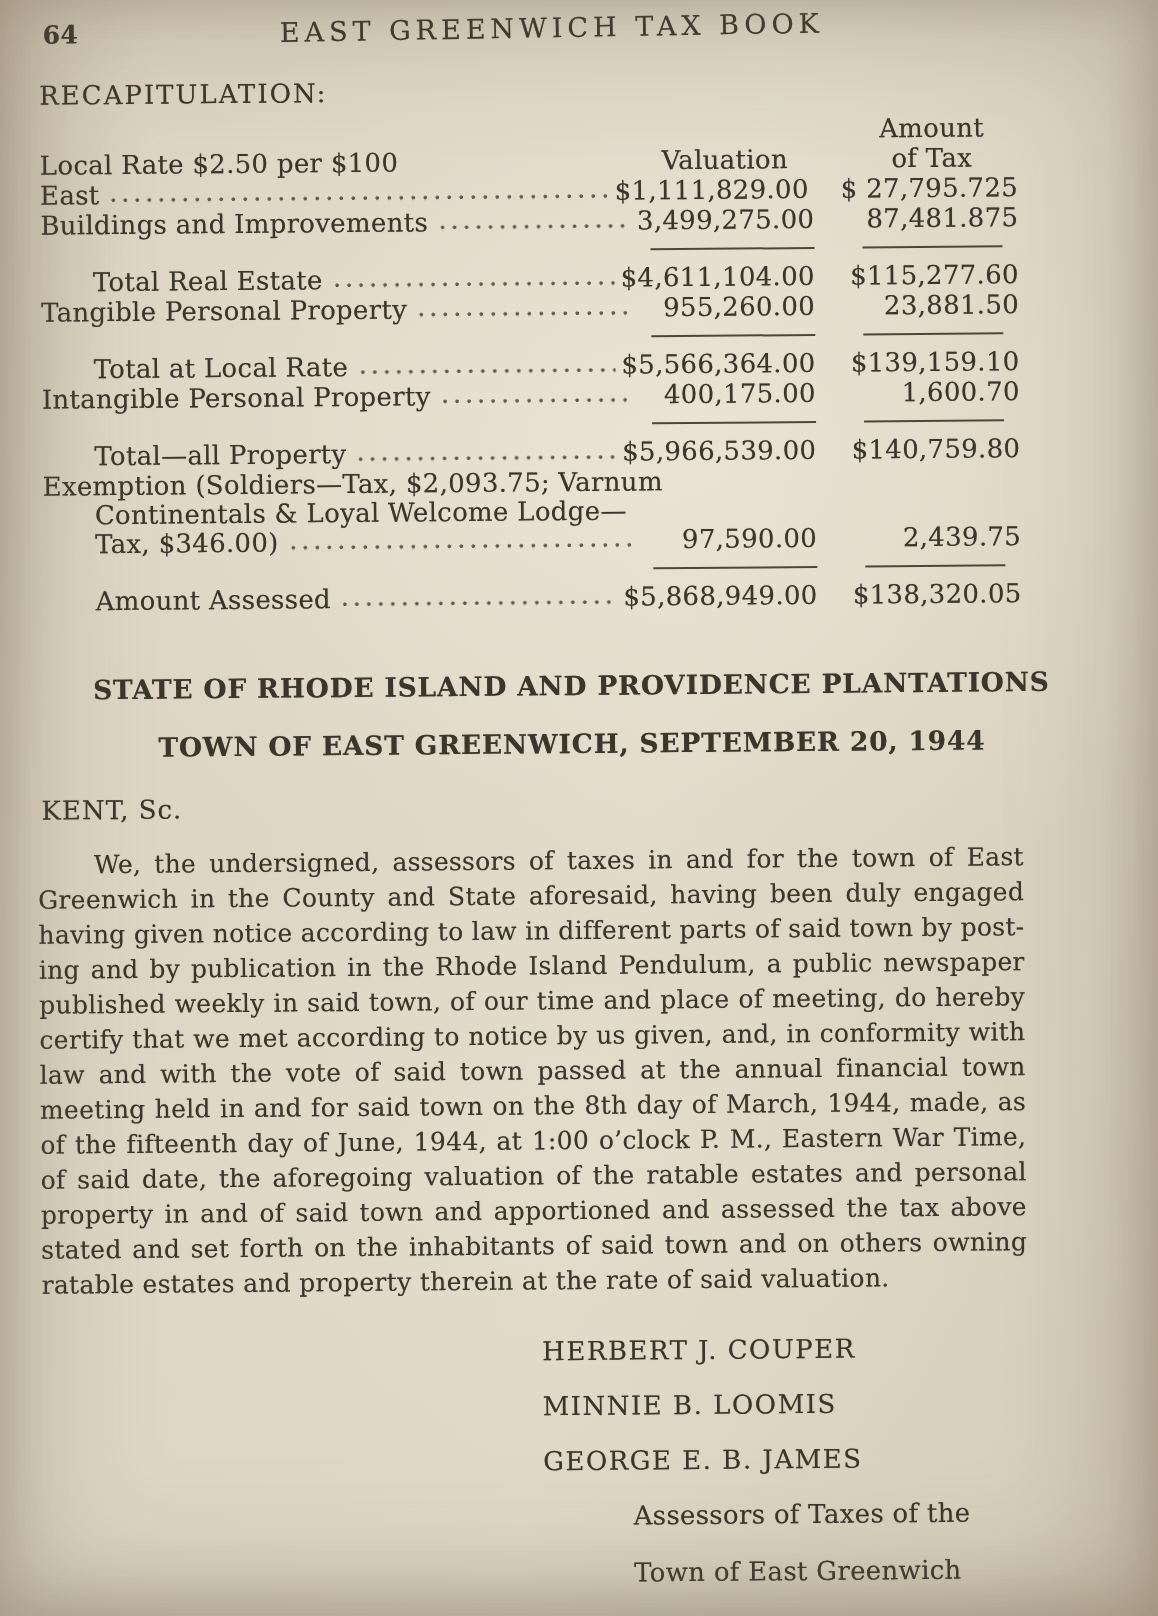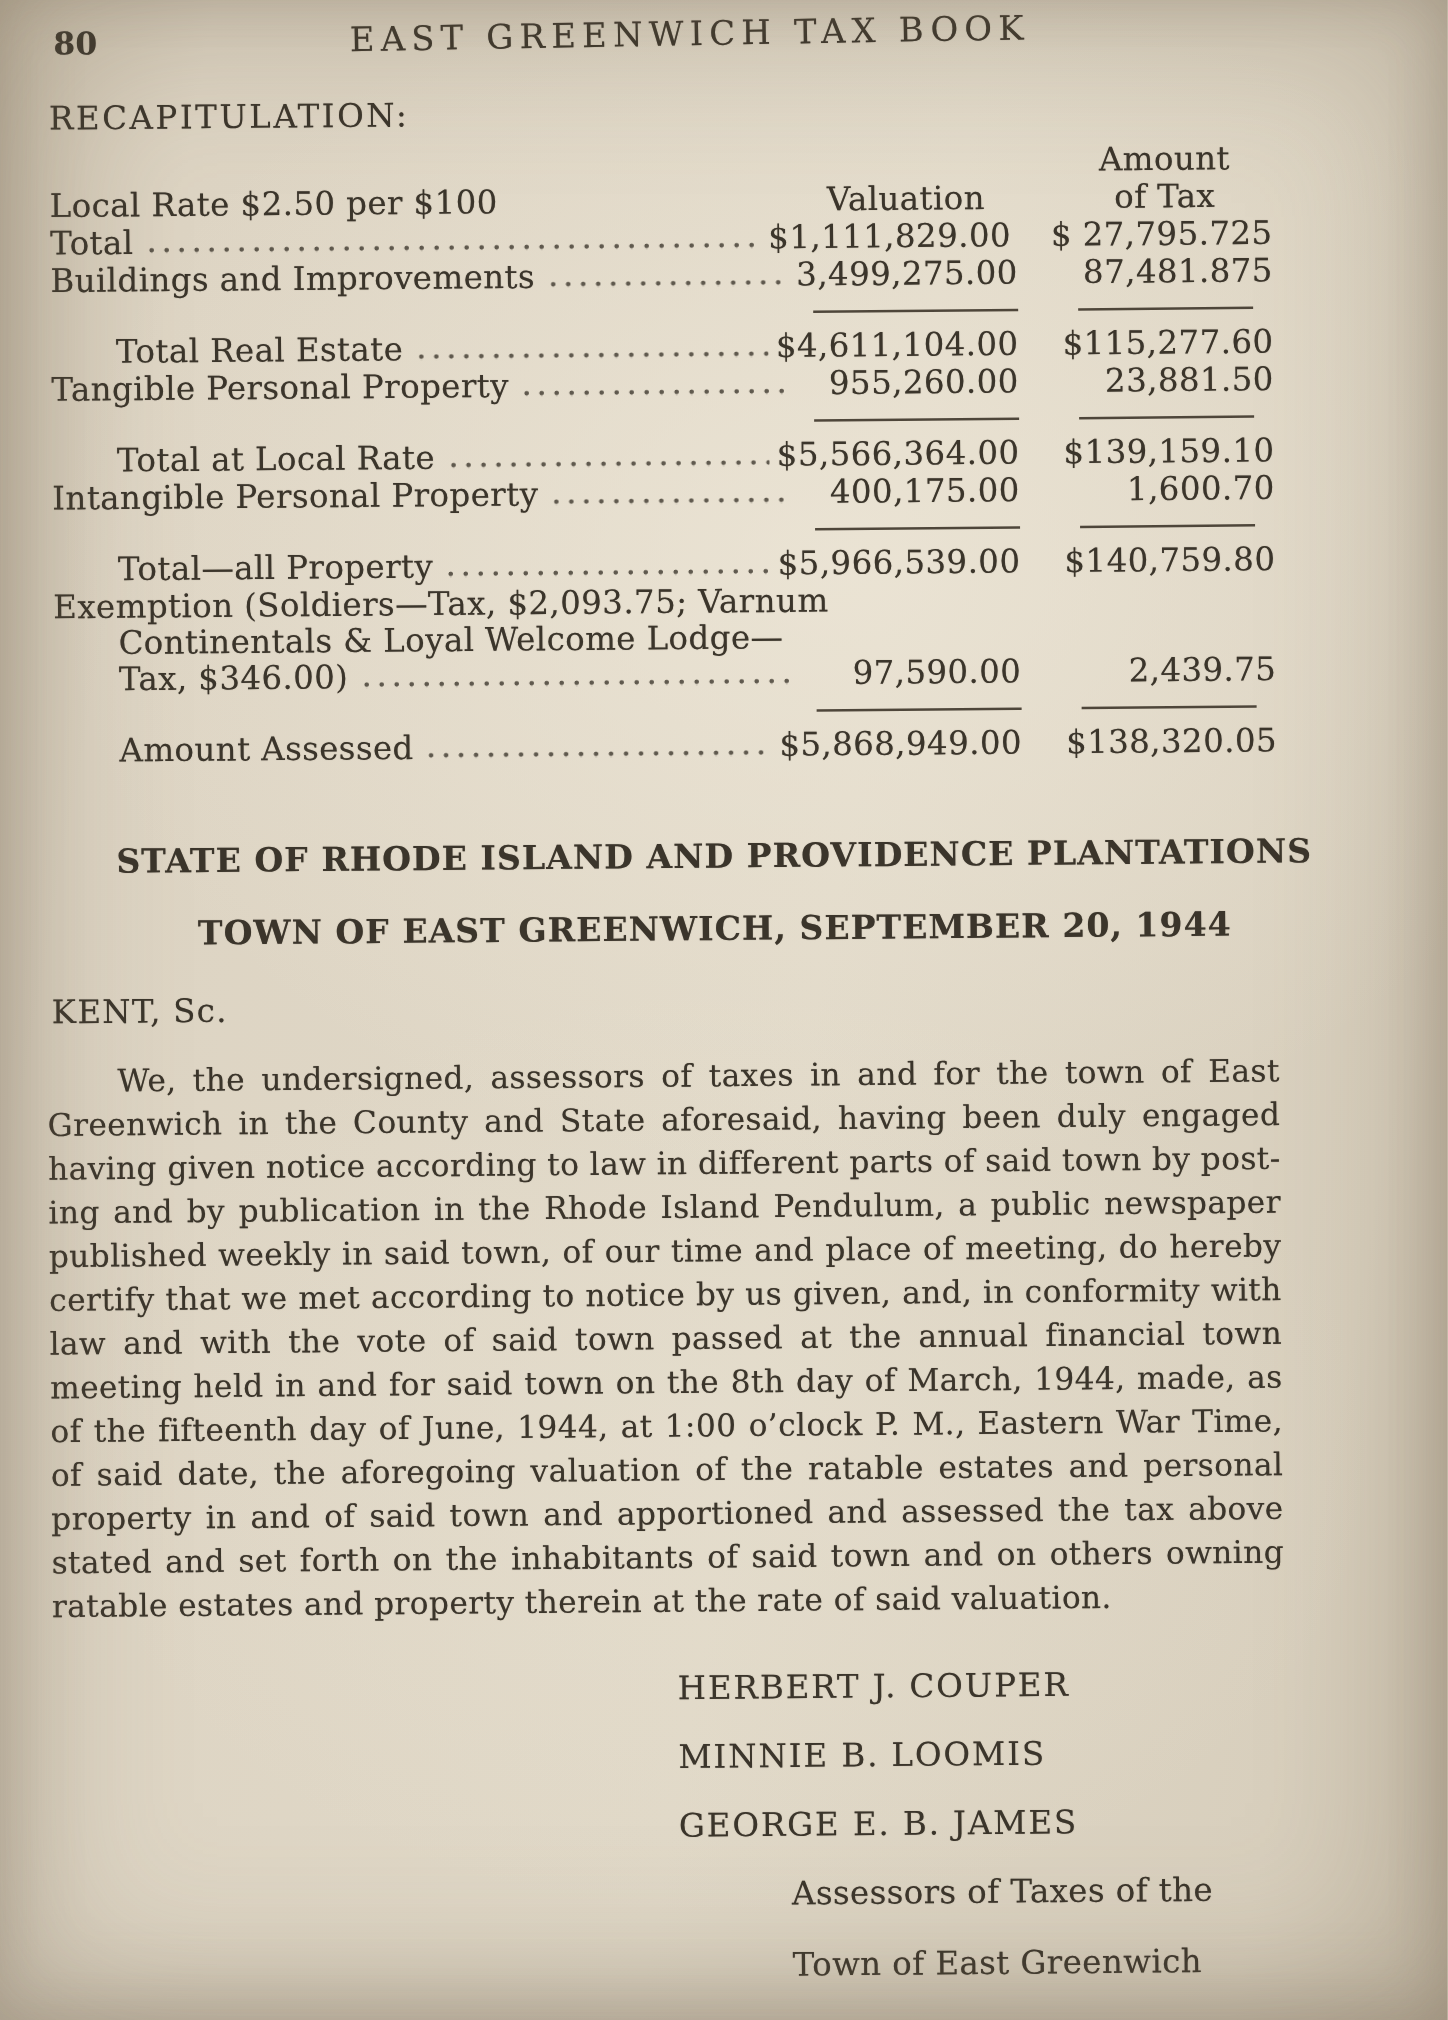--- a/index.html
+++ b/index.html
@@ -75,21 +75,21 @@
   .roleline{height:30px;margin-bottom:27px;font-size:26px;white-space:nowrap;}
 </style>
 </head>
 <body>
 
 <div class="paper"></div>
 
 <div class="content">
 
   <div class="pghead">
-    <span class="pgnum">80</span>
+    <span class="pgnum">64</span>
     <span class="booktitle">EAST GREENWICH TAX BOOK</span>
   </div>
 
   <div class="recap-head">RECAPITULATION:</div>
 
   <div class="taxtable">
 
     <div class="trow hrow">
       <span class="sp"></span>
       <span class="cell-val"></span>
@@ -97,21 +97,21 @@
     </div>
 
     <div class="trow hrow">
       <span class="tlabel">Local Rate $2.50 per $100</span>
       <span class="sp"></span>
       <span class="cell-val center">Valuation</span>
       <span class="cell-tax center">of Tax</span>
     </div>
 
     <div class="trow">
-      <span class="tlabel">Total</span>
+      <span class="tlabel">East</span>
       <span class="leader"></span>
       <span class="cell-val">$1,111,829.00</span>
       <span class="cell-tax">$ 27,795.725</span>
     </div>
 
     <div class="trow">
       <span class="tlabel">Buildings and Improvements</span>
       <span class="leader"></span>
       <span class="cell-val">3,499,275.00</span>
       <span class="cell-tax">87,481.875</span>

